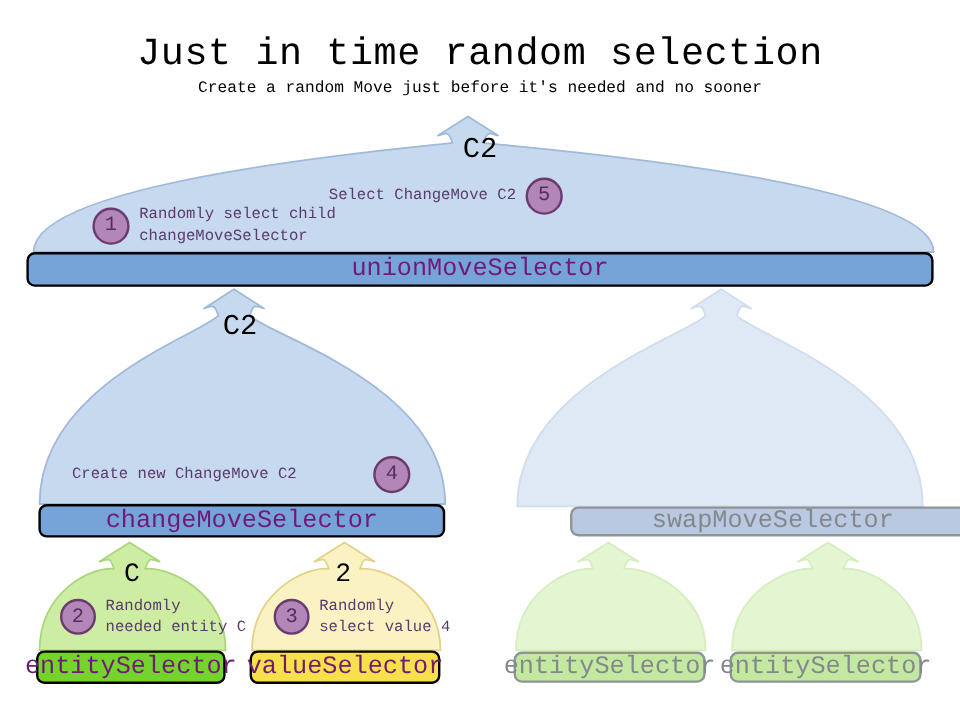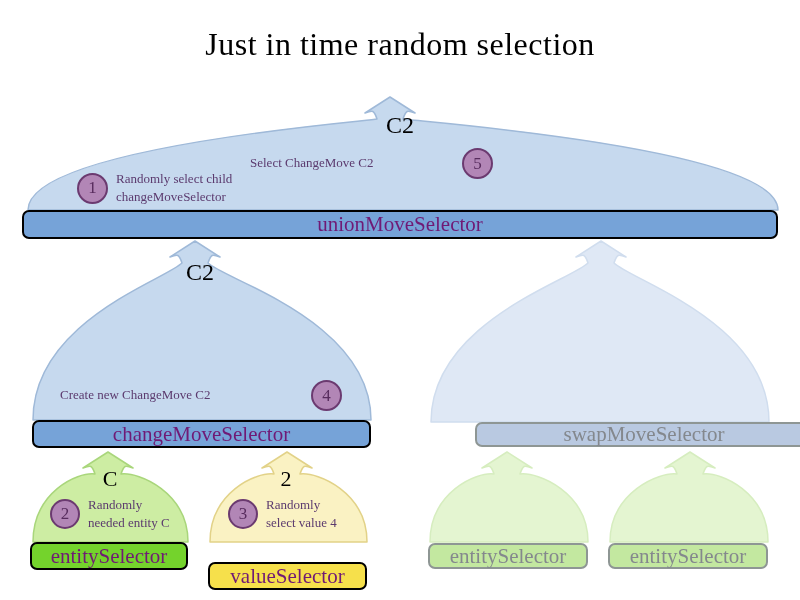--- a/index.html
+++ b/index.html
@@ -1,18 +1,18 @@
 <!DOCTYPE html>
 <html style="--funnel_blue: #c6d9ee; --funnel_blue_stroke: #9fb9d8; --funnel_blue_faded: #dfe8f5; --funnel_blue_faded_stroke: #d0ddee; --bar_blue: #76a3d8; --bar_blue_faded: #b9c9e1; --funnel_green: #cdeda3; --funnel_green_stroke: #a9d67b; --bar_green: #74d32c; --funnel_green_faded: #e4f5d1; --funnel_green_faded_stroke: #d6edbf; --bar_green_faded: #c3e8a0; --funnel_yellow: #faf2c3; --funnel_yellow_stroke: #e2d288; --bar_yellow: #f6e04b; --badge_fill: #b286b6; --badge_stroke: #6b3a70; --badge_text: #582c5e; --annotation_text: #5b3a6e; --note_red: #b41412; --faded_text: #84888d; --faded_border: #8e9694;"><head>
 <meta charset="utf-8">
 <style>
   html,body{margin:0;padding:0;background:#fff;}
   #stage{
     position:relative;width:800px;height:600px;overflow:hidden;background:#fff;
-    font-family:Liberation Serif, serif;color:#000;
+    font-family:Liberation Mono, monospace;color:#000;
   }
   .abs{position:absolute;}
   #title{top:26px;left:0;width:100%;text-align:center;font-size:32px;letter-spacing:0.5px;}
   #subtitle{top:67px;left:0;width:100%;text-align:center;font-size:13.5px;}
   #note{top:93px;left:526px;font-size:17.5px;color:var(--note_red);white-space:nowrap;}
   .funnel{display:block;}
   .bar{
     position:absolute;box-sizing:border-box;border:2px solid #000;border-radius:7px;
     display:flex;align-items:center;justify-content:center;font-size:21px;color:#701a75;
   }
@@ -53,35 +53,36 @@
       <path d="M 77 0 L 102 16 C 94 13 93 13 90 22 C 108 19.8 157 40.5 157 90 L 0 90 C 0 40.5 46 19.8 64 22 C 61 13 60 13 52 16 Z" fill="#faf2c3" stroke="#e2d288" stroke-width="1.5" stroke-linejoin="round"></path>
     </svg>
   <svg class="abs funnel" width="162" height="94" viewBox="-2 -2 162 94" style="left: 428px; top: 450px;">
       <path d="M 77 0 L 102 16 C 94 13 93 13 90 22 C 108 19.8 158 40.5 158 90 L 0 90 C 0 40.5 46 19.8 64 22 C 61 13 60 13 52 16 Z" fill="#e4f5d1" stroke="#d6edbf" stroke-width="1.5" stroke-linejoin="round"></path>
     </svg>
   <svg class="abs funnel" width="162" height="94" viewBox="-2 -2 162 94" style="left: 608px; top: 450px;">
       <path d="M 80 0 L 105 16 C 97 13 96 13 93 22 C 111 19.8 158 40.5 158 90 L 0 90 C 0 40.5 49 19.8 67 22 C 64 13 63 13 55 16 Z" fill="#e4f5d1" stroke="#d6edbf" stroke-width="1.5" stroke-linejoin="round"></path>
     </svg>
 
   <div id="title" class="abs">Just in time random selection</div>
+  <div id="subtitle" class="abs">Create a random Move just before it's needed and no sooner</div>
 
   <div class="flow-label" style="left:370px;top:112px;width:60px;">C2</div>
   <div class="flow-label" style="left:170px;top:259px;width:60px;">C2</div>
   <div class="flow-label small" style="left:96px;top:466px;width:28px;">C</div>
   <div class="flow-label small" style="left:272px;top:466px;width:28px;">2</div>
 
   <div class="ann" style="left:77px;top:170px;">
     <div class="badge">1</div>
     <div class="ann-text">
       <span>Randomly select child</span><br>
       <span>changeMoveSelector</span>
     </div>
   </div>
 
-  <div class="ann" style="left:250px;top:148px;width:243px;justify-content:space-between;">
+  <div class="ann" style="left:250px;top:148px;width:243px;justify-content:center;">
     <div class="ann-text right">
       <span>Select ChangeMove C2</span>
     </div>
     <div class="badge">5</div>
   </div>
 
   <div class="ann" style="left:60px;top:380px;width:282px;justify-content:space-between;">
     <div class="ann-text right">
       <span>Create new ChangeMove C2</span><br>
     </div>
@@ -101,17 +102,17 @@
     <div class="ann-text">
       <span>Randomly</span><br>
       <span>select value 4</span>
     </div>
   </div>
 
   <div class="bar blue" style="left:22px;top:210px;width:756px;height:29px;">unionMoveSelector</div>
   <div class="bar blue" style="left:32px;top:420px;width:339px;height:28px;">changeMoveSelector</div>
   <div class="bar blue-faded" style="left:431px;top:422px;width:338px;height:25px;margin-left:44px;">swapMoveSelector</div>
   <div class="bar green" style="left:30px;top:542px;width:158px;height:28px;">entitySelector</div>
-  <div class="bar yellow" style="left:208px;top:542px;width:159px;height:28px;margin-top:20px;">valueSelector</div>
+  <div class="bar yellow" style="left:208px;top:542px;width:159px;height:28px;">valueSelector</div>
   <div class="bar green-faded" style="left:428px;top:543px;width:160px;height:26px;">entitySelector</div>
   <div class="bar green-faded" style="left:608px;top:543px;width:160px;height:26px;">entitySelector</div>
 
 </div>
 
 </body></html>

